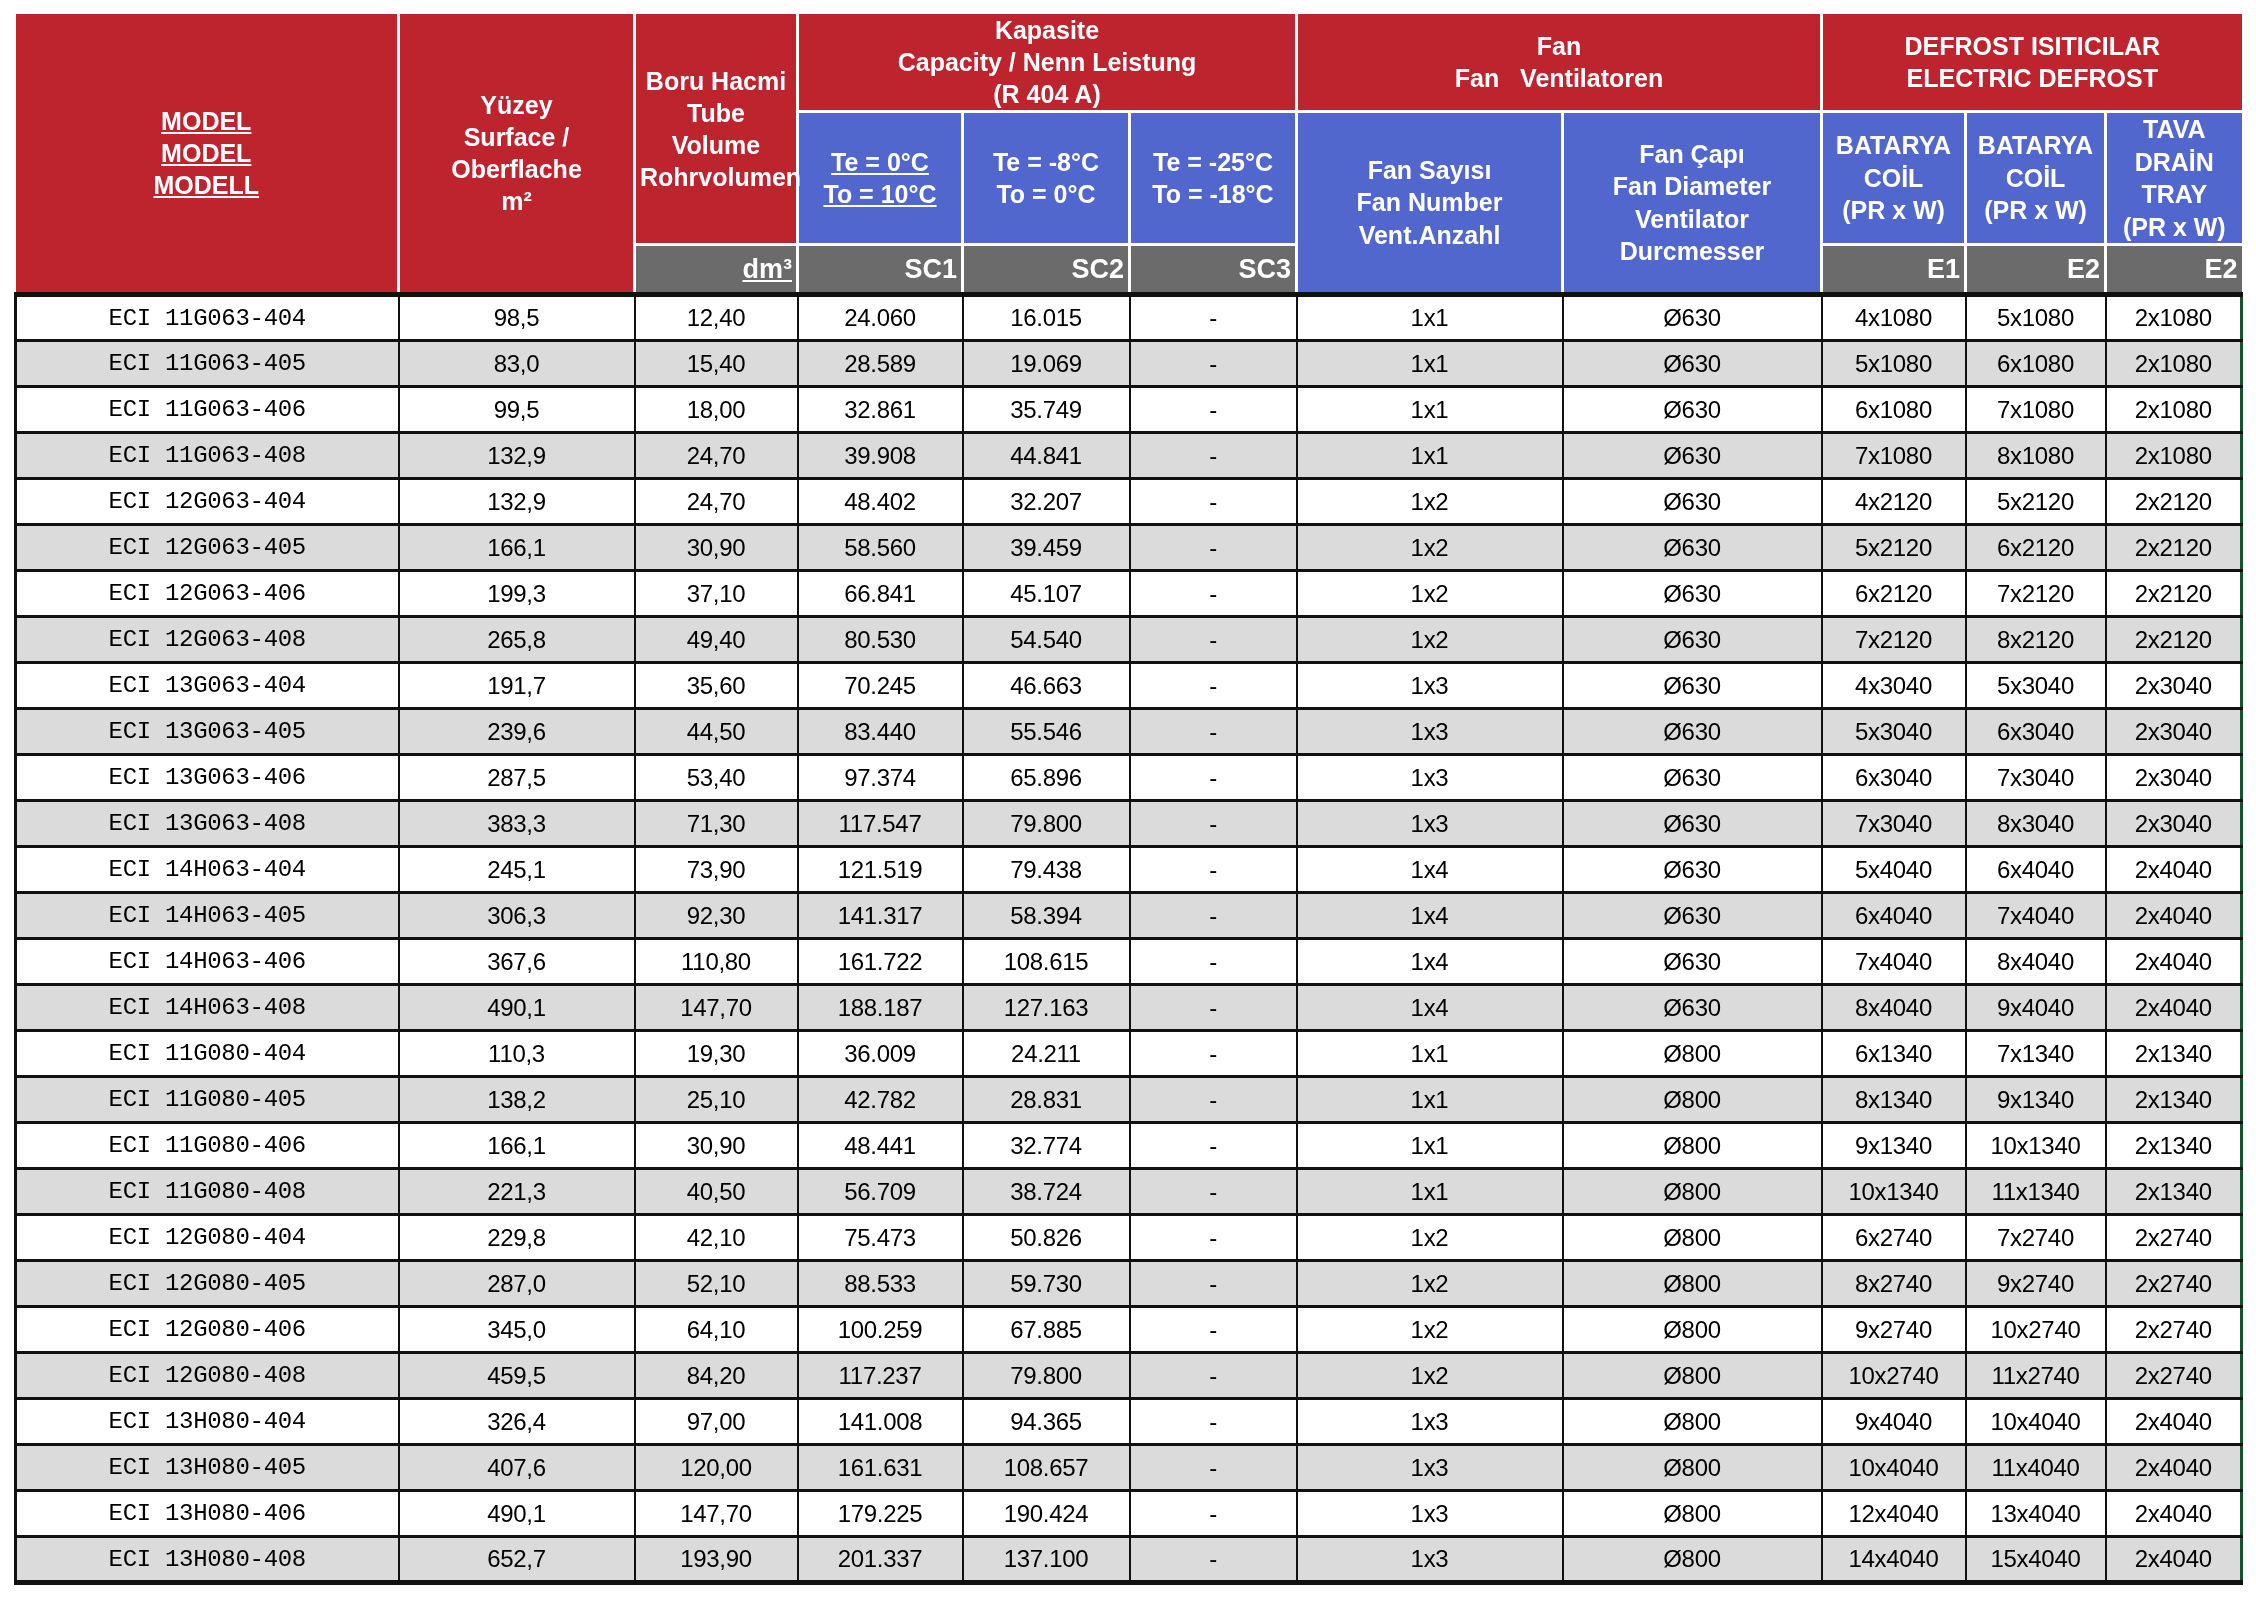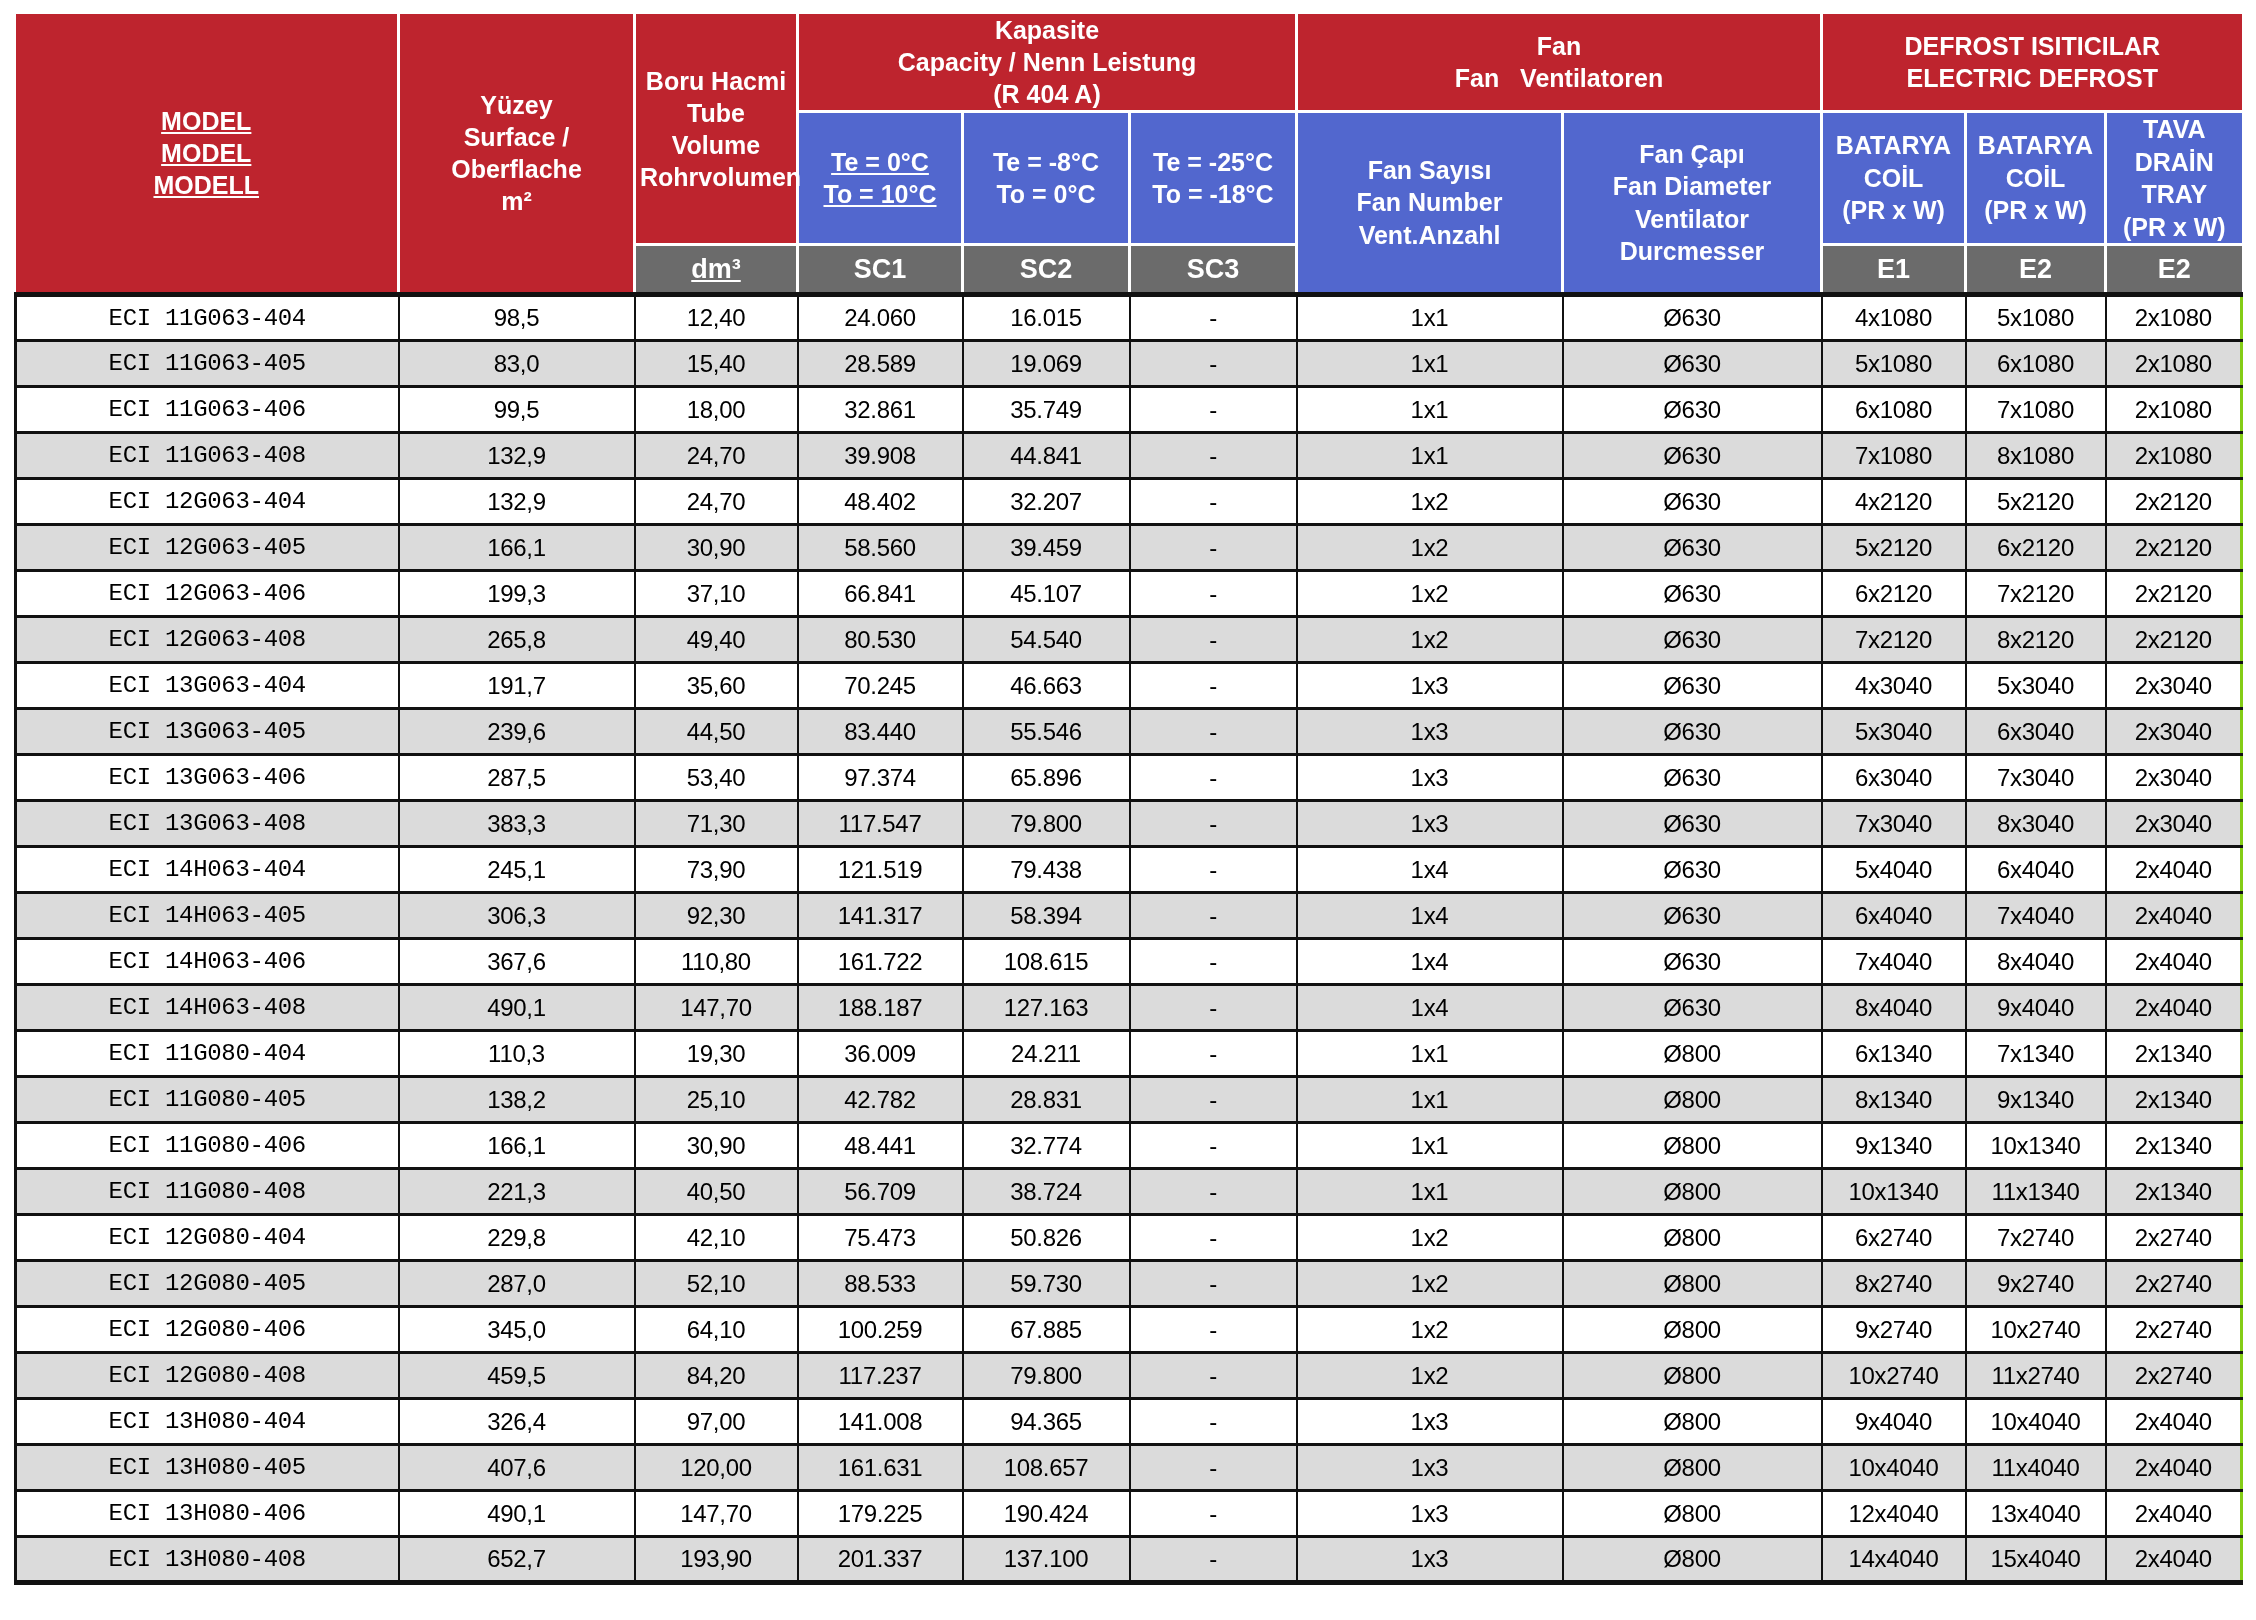--- a/index.html
+++ b/index.html
@@ -21,21 +21,21 @@
   thead th {
     padding: 0 4px;
     color: #ffffff;
     font-weight: bold;
     text-align: center;
     vertical-align: middle;
     border: 3px solid #ffffff;
   }
   thead tr.h1 th { height: 96px;  font-size: 25px; line-height: 1.28; }
   thead tr.h2 th { height: 132px; font-size: 25px; line-height: 1.30; }
-  thead tr.h3 th { height: 50px;  font-size: 27px; }
+  thead tr.h3 th { height: 50px;  font-size: 27px; text-align: right; }
   thead tr.h1 th { border-top: 0; }
   thead th:first-child { border-left: 0; text-decoration: underline; }
   thead th:last-child  { border-right: 0; }
   .red  { background: #BE242E; }
   .blue { background: #5267CE; }
   .gray { background: #6B6B6B; }
   .ln { display: block; }
 
   
   tbody td {
@@ -48,21 +48,21 @@
     color: #000000;
     background: #ffffff;
     border: 2px solid #111111;
     border-top-width: 3px;
     border-bottom-width: 3px;
   }
   tbody tr:nth-child(even) td { background: #DBDBDB; }
   tbody tr:first-child td { border-top: 5px solid #111111; }
   tbody tr:last-child td  { border-bottom: 5px solid #111111; }
   tbody td:first-child { border-left: 3px solid #111111; font-family: Liberation Mono, monospace; }
-  tbody td:last-child  { border-right: 3px solid #84cc16; }
+  tbody td:last-child  { border-right: 3px solid #14532d; }
 </style>
 </head>
 <body>
 
 <div class="page">
   <table class="spec">
     <colgroup>
       <col style="width:383px">
         <col style="width:236px">
         <col style="width:163px">

